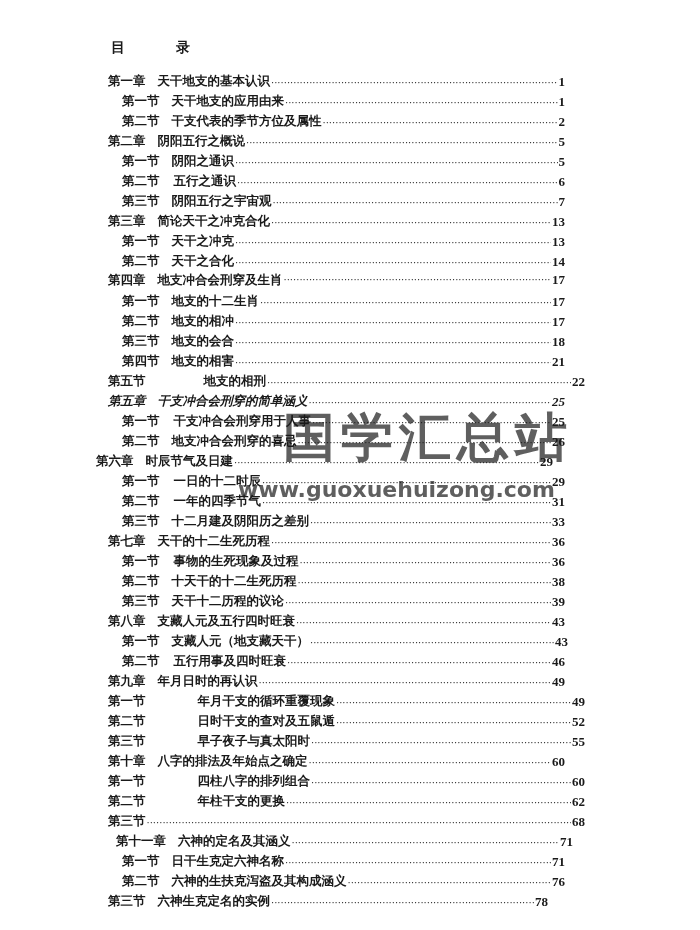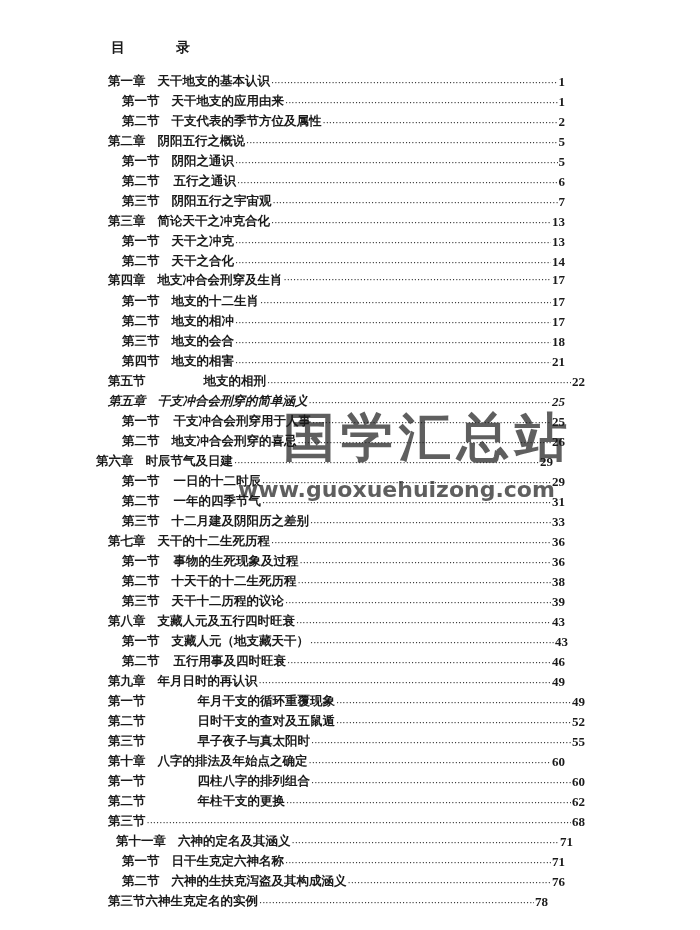--- a/index.html
+++ b/index.html
@@ -269,16 +269,16 @@
     <span class="pg">71</span>
   </div>
 <div class="row" style="left: 122px; top: 870px; width: 443px;">
     <span class="lbl">第二节</span>
     <span class="ttl" style="margin-left:12px">六神的生扶克泻盗及其构成涵义</span>
     <span class="dots"></span>
     <span class="pg">76</span>
   </div>
 <div class="row" style="left: 108px; top: 890px; width: 440px;">
     <span class="lbl">第三节</span>
-    <span class="ttl" style="">六神生克定名的实例</span>
+    <span class="ttl" style="margin-left:12px">六神生克定名的实例</span>
     <span class="dots"></span>
     <span class="pg">78</span>
   </div>
 
 </body></html>

